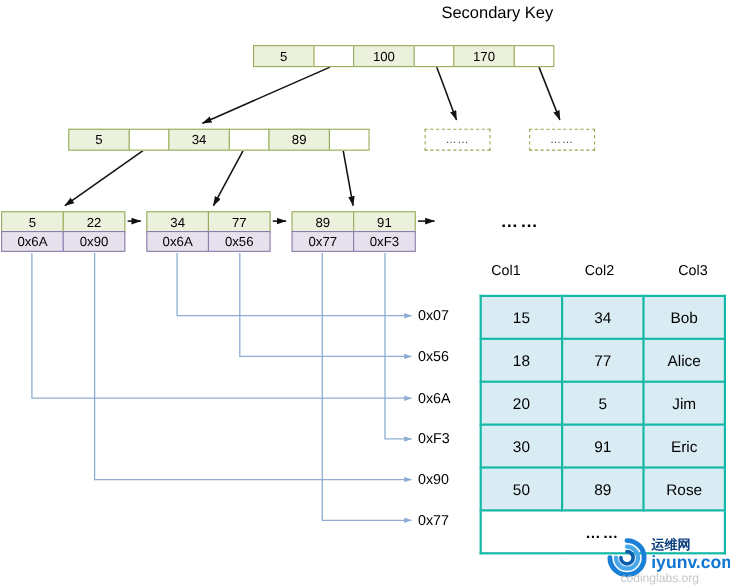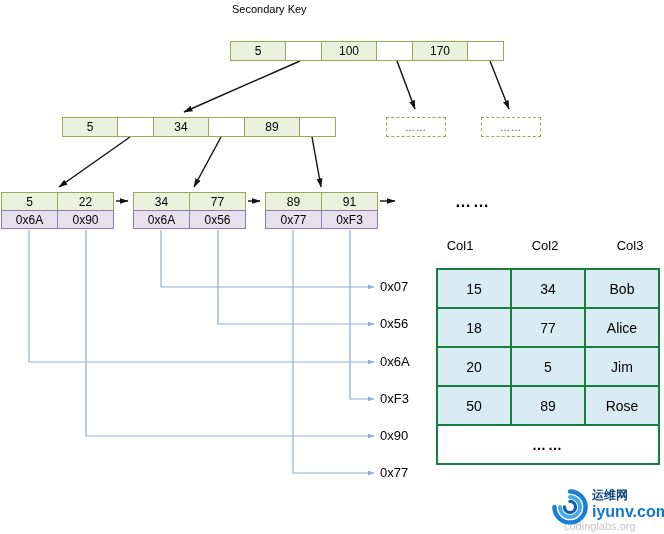--- a/index.html
+++ b/index.html
@@ -3,21 +3,21 @@
 <meta charset="utf-8">
 <style>
   html,body{margin:0;padding:0;background:#fff;}
   #canvas{
     position:relative;width:664px;height:534px;background:#fff;overflow:hidden;
     font-family:"Liberation Sans","DejaVu Sans",sans-serif;color:#000;
   }
   .overlay{position:absolute;left:0;top:0;z-index:0;}
   .abs{position:absolute;z-index:1;}
 
-  .title{left:232px;top:3px;width:240px;text-align:left;font-size:11px;}
+  .title{left:263px;top:3px;width:240px;text-align:right;font-size:15px;}
 
   
   .node{display:flex;z-index:1;}
   .cell{box-sizing:border-box;height:20px;border:1px solid #94ac56;background:#fff;
         display:flex;align-items:center;justify-content:center;font-size:12px;}
   .cell + .cell{margin-left:-1px;}
   .key{width:56px;background:#ebf1dd;}
   .ptr{width:37px;}
 
   
@@ -35,21 +35,21 @@
 
   .more-leaves{left:455px;top:193px;font-size:16px;font-weight:bold;letter-spacing:2px;}
 
   
   .ptr-label{left:380px;width:44px;height:18px;font-size:13px;line-height:18px;}
 
   
   .col-headers{left:436px;top:238px;width:218px;display:grid;grid-template-columns:1fr 1fr 1fr;
         font-size:13px;text-align:center;gap:37px;}
   .dtable{position:absolute;left:436px;top:268px;border-collapse:collapse;z-index:1;}
-  .dtable td{box-sizing:content-box;width:70px;height:35px;border:2px solid #15803d;background:#d9ecf3;
+  .dtable td{box-sizing:content-box;width:70px;height:35px;border:2px solid #14b8a6;background:#d9ecf3;
         text-align:center;font-size:14px;font-family:"Liberation Sans","DejaVu Sans",sans-serif;}
   .dtable td.more{background:#fff;font-weight:bold;letter-spacing:2px;}
 
   
   .watermark{left:550px;top:487px;display:flex;align-items:flex-start;z-index:2;}
   .wm-text{margin-left:2px;line-height:1;}
   .wm-cn{font-size:12px;font-weight:bold;color:#0a3e7e;margin-top:2px;}
   .wm-site{font-size:16px;font-weight:bold;color:#1277d2;margin-top:3px;}
   .wm-sub{left:564px;top:520px;font-size:11px;color:#c6c6c6;z-index:2;}
 </style>
@@ -175,20 +175,25 @@
       <td>18</td>
       <td>77</td>
       <td>Alice</td>
     </tr>
     <tr>
       <td>20</td>
       <td>5</td>
       <td>Jim</td>
     </tr>
     <tr>
+      <td>30</td>
+      <td>91</td>
+      <td>Eric</td>
+    </tr>
+    <tr>
       <td>50</td>
       <td>89</td>
       <td>Rose</td>
     </tr>
     <tr>
       <td class="more" colspan="3">……</td>
     </tr>
   </tbody>
     </table>
 

